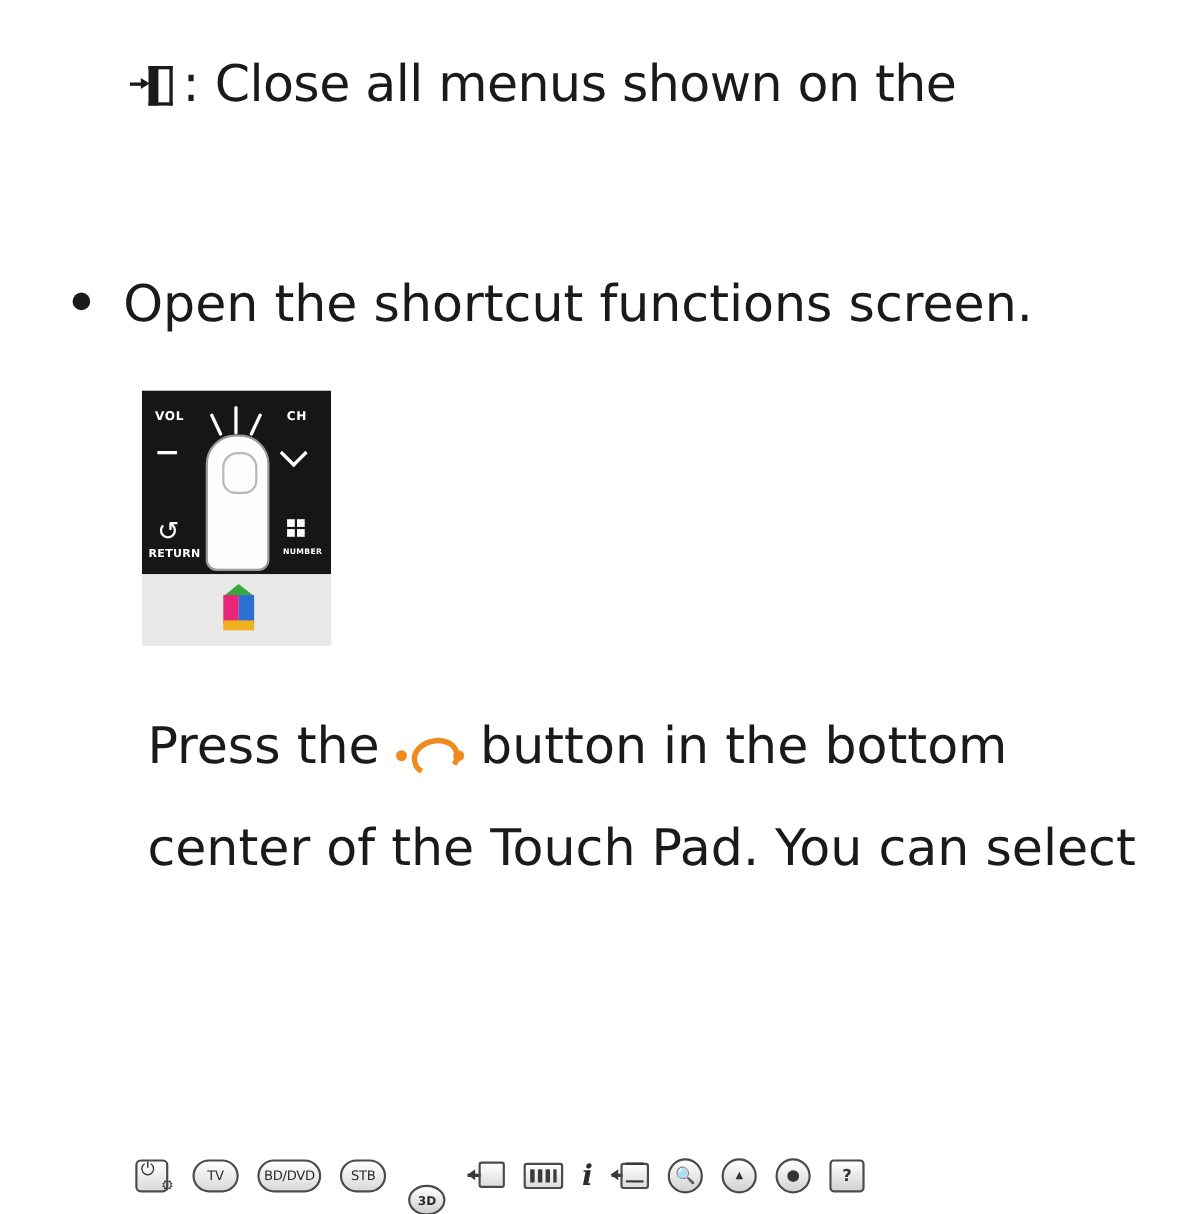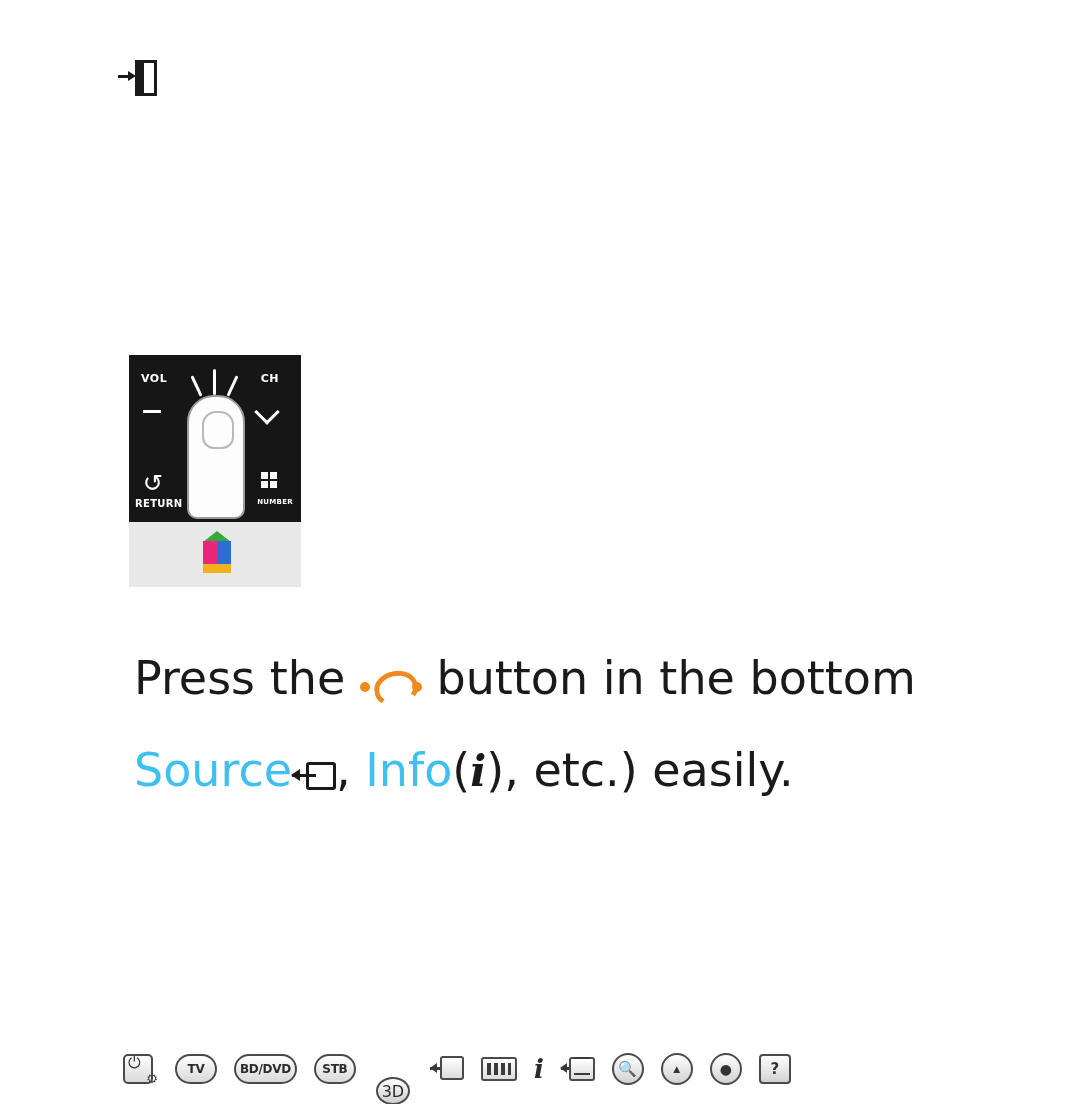--- a/index.html
+++ b/index.html
@@ -378,21 +378,21 @@
     display: flex;
     align-items: center;
     justify-content: center;
     color: #2b2b2b;
   }
   .boxed {
     border: 2px solid #4a4a4a;
     border-radius: 15px;
     background: linear-gradient(#ffffff, #d9d9d9);
     font-size: 12px;
-    font-weight: bold;
+    font-weight: normal;
     padding: 0 4px;
     min-width: 42px;
     height: 26px;
     box-sizing: border-box;
     letter-spacing: -0.3px;
   }
   .ico-pwr { width: 40px; }
   .ico-pwr .pw {
     width: 26px; height: 26px;
     border: 2px solid #4a4a4a;
@@ -412,22 +412,22 @@
     right: 0; bottom: -2px;
     font-size: 13px;
     color: #444;
   }
   .ico-3d { width: 40px; }
   .ico-3d .ov {
     width: 30px; height: 24px;
     border: 2px solid #4a4a4a;
     border-radius: 50%;
     background: linear-gradient(#ffffff, #cfcfcf);
-    font-size: 16px;
-    font-weight: normal;
+    font-size: 11px;
+    font-weight: bold;
     display: flex;
     align-items: center;
     justify-content: center;
     margin-top: 44px;
   }
   .ico-circle .cc {
     width: 28px; height: 28px;
     border: 2px solid #4a4a4a;
     border-radius: 50%;
     background: linear-gradient(#ffffff, #d2d2d2);
@@ -534,24 +534,27 @@
 </head>
 <body>
 
 <div class="page">
 
   <div class="exit-block">
     <span class="exit-line1">
       <span class="icon-exit">
         <span class="arrow"></span>
         <span class="door"></span>
-      </span>
+      </span><span>: Close all menus shown on the</span>
     </span>
   </div>
 
+  <div class="bullet-line">
+    <span class="bullet-dot"></span><span>Open the shortcut functions screen.</span>
+  </div>
 
   <div class="remote">
     <div class="top-black"></div>
     <div class="lbl-vol">VOL</div>
     <div class="lbl-ch">CH</div>
     <div class="minus"></div>
     <div class="chev"></div>
 
     <div class="mid-black">
       <div class="ret-ico">↺</div>
@@ -583,23 +586,21 @@
   </div>
 
   <div class="para">
     <span class="ln">
       <span>Press the</span>
       <span class="icon-touch">
         <span class="dotl"></span><span class="swirl"></span><span class="dotr"></span>
       </span>
       <span>button in the bottom</span>
     </span>
-    <span class="ln">
-      <span class="accent">Source</span><span class="icon-source"><span class="sh"></span><span class="box"></span></span><span>, </span><span class="accent">Info</span>(<span class="icon-info-i">i</span>)<span>, etc.) easily.</span>
-    </span>
+    <span class="ln">center of the Touch Pad. You can select</span>
   </div>
 
   <div class="strip">
     <div class="ico ico-pwr">
       <span class="pw"></span>
         <span class="gear">⚙</span>
     </div>
     <div class="ico boxed">TV</div>
     <div class="ico boxed">BD/DVD</div>
     <div class="ico boxed">STB</div>

